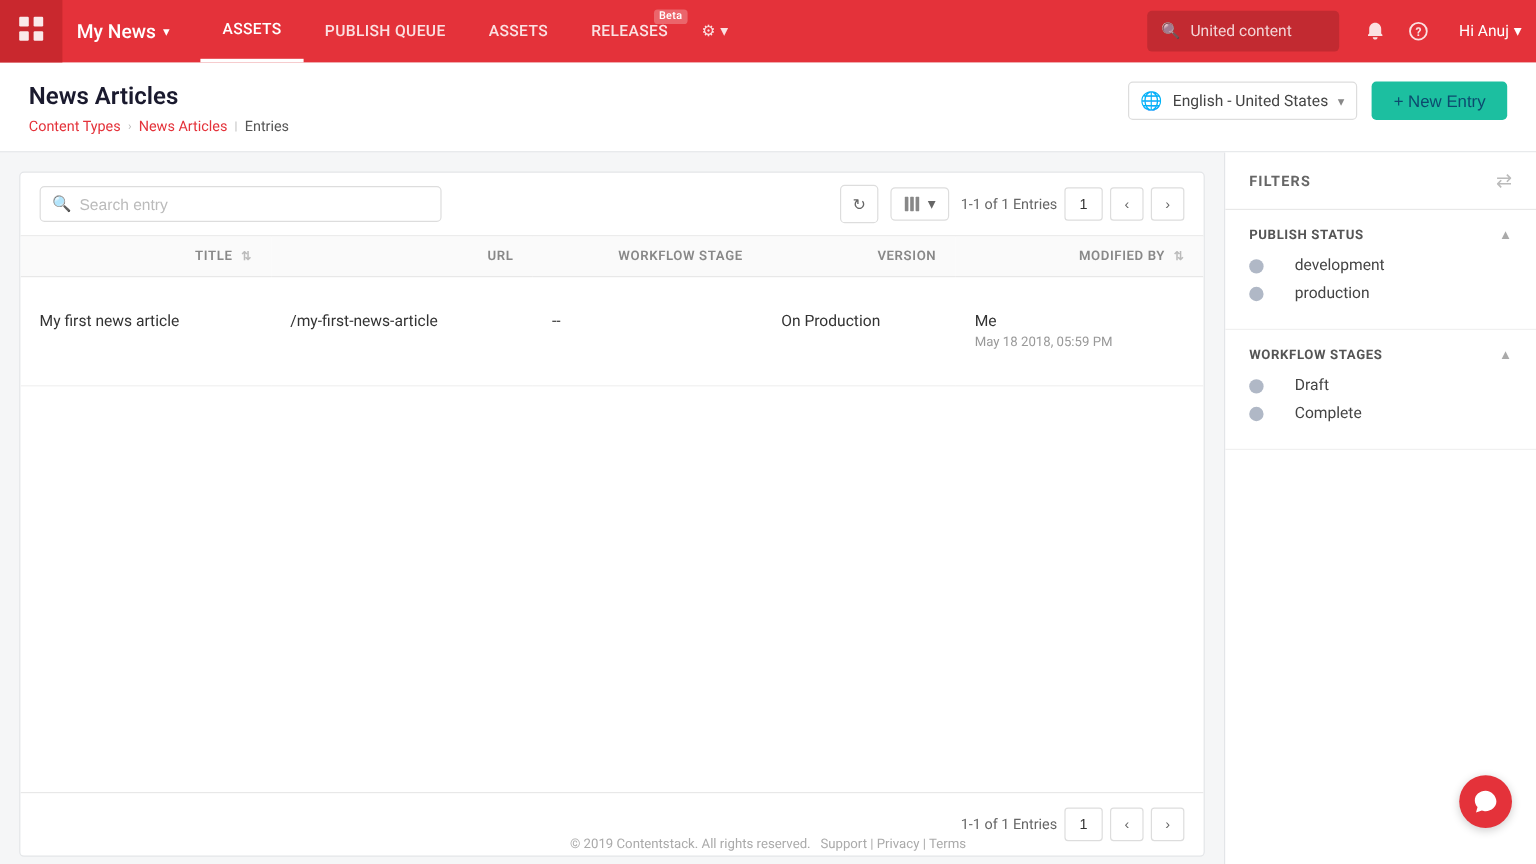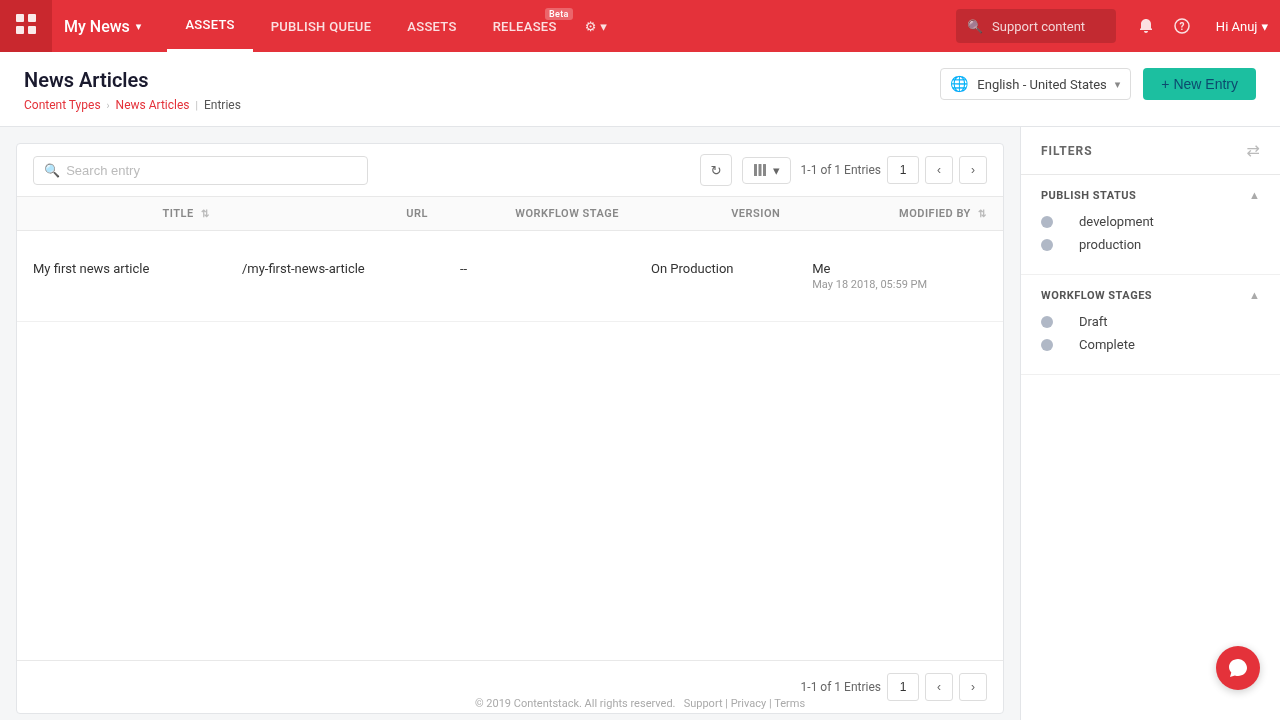--- a/index.html
+++ b/index.html
@@ -455,21 +455,21 @@
     <a class="nav-link">ASSETS</a>
     <a class="nav-link beta">RELEASES</a>
   </div>
   <div class="nav-settings">
     <span>⚙</span>
     <span>▾</span>
   </div>
   <div class="nav-spacer"></div>
   <div class="nav-search">
     <span>🔍</span>
-    <span>Support content</span>
+    <span>United content</span>
   </div>
   <div class="nav-right">
     <div class="nav-icon-btn">
       <svg width="18" height="18" viewBox="0 0 18 18" fill="none">
         <path d="M9 2C6.24 2 4 4.24 4 7v4l-1 1v1h12v-1l-1-1V7c0-2.76-2.24-5-5-5zm0 14c1.1 0 2-.9 2-2H7c0 1.1.9 2 2 2z" fill="rgba(255,255,255,0.85)"></path>
       </svg>
     </div>
     <div class="nav-icon-btn">
       <svg width="18" height="18" viewBox="0 0 18 18" fill="none">
         <circle cx="9" cy="9" r="7" stroke="rgba(255,255,255,0.85)" stroke-width="1.5" fill="none"></circle>

